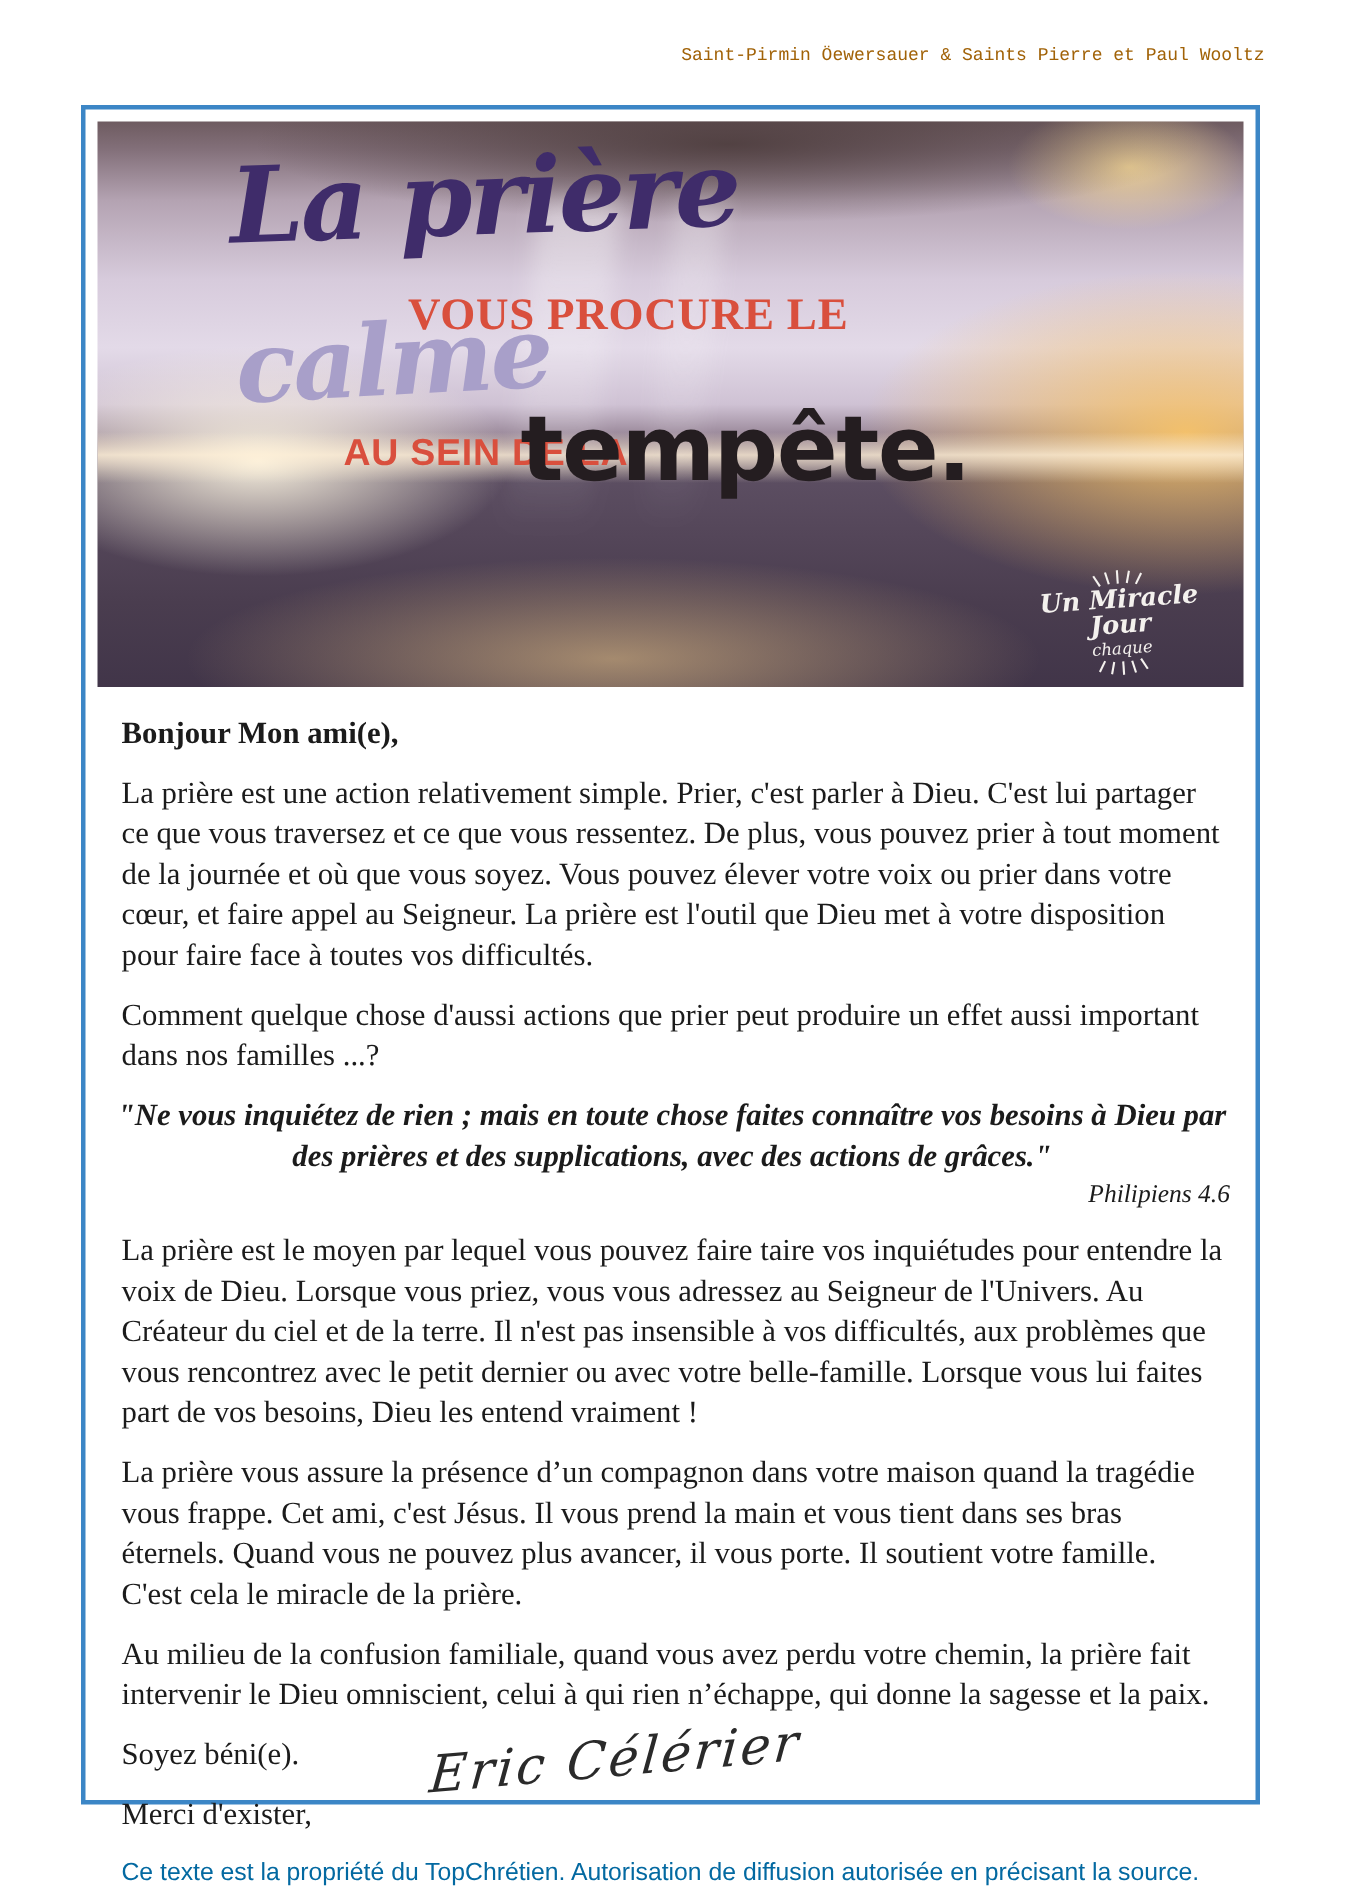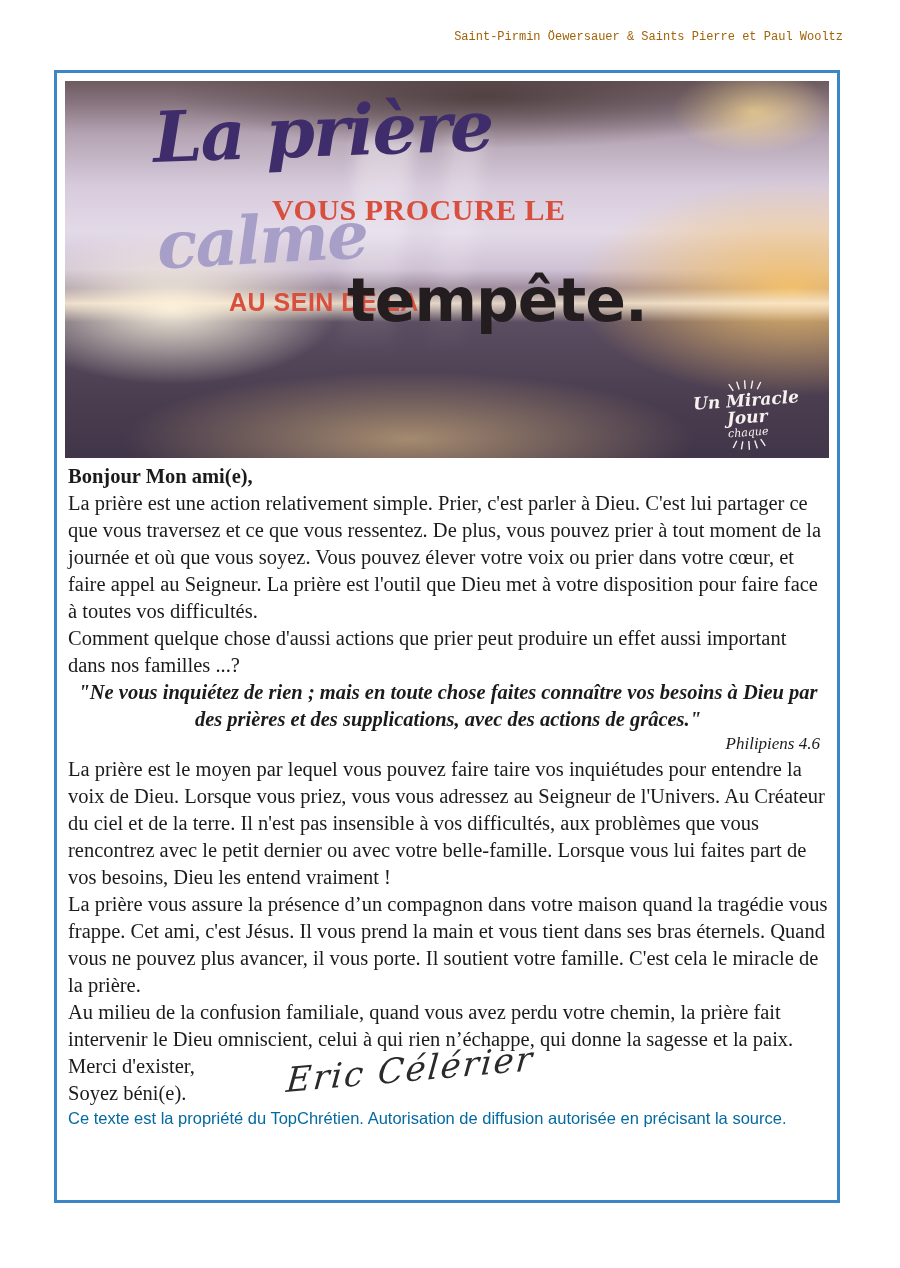--- a/index.html
+++ b/index.html
@@ -61,21 +61,21 @@
     letter-spacing:-1px;margin-top:19px; }
   .hero-logo { position:absolute; right:16px; bottom:8px; width:132px;
     text-align:center; color:#f4f1ee; transform:rotate(-4deg); }
   .hero-logo svg { display:block; margin:0 auto; }
   .logo-line1 { font-family:"DejaVu Serif", serif; font-style:italic;
     font-weight:bold; font-size:17px; line-height:1; }
   .logo-line2 { font-family:"DejaVu Serif", serif; font-style:italic;
     font-size:11px; line-height:1; margin-top:1px; }
   
   .content { padding:5px 9px 0 11px; font-size:20.5px; line-height:1.32; }
-  .content p { margin:0; }
+  .content p { margin:13px; }
   .greeting { font-weight:bold; }
   .quote { font-weight:bold; font-style:italic; text-align:center; padding:0 2px; }
   .quote-ref { font-style:italic; font-size:17px; text-align:right; padding-right:8px; }
   .closing { position:relative; }
   .signature {
     position:absolute; left:218px; top:-6px;
     font-family:"DejaVu Serif", serif; font-style:italic;
     font-size:34px; color:#2a2a2a;
     transform:rotate(-5deg) skewX(-10deg); letter-spacing:2px;
     white-space:nowrap;
@@ -134,22 +134,22 @@
   <div class="content">
     <p class="greeting">Bonjour Mon ami(e),</p>
     <p>La prière est une action relativement simple. Prier, c'est parler à Dieu. C'est lui partager ce que vous traversez et ce que vous ressentez. De plus, vous pouvez prier à tout moment de la journée et où que vous soyez. Vous pouvez élever votre voix ou prier dans votre cœur, et faire appel au Seigneur. La prière est l'outil que Dieu met à votre disposition pour faire face à toutes vos difficultés.</p>
     <p>Comment quelque chose d'aussi actions que prier peut produire un effet aussi important dans nos familles ...?</p>
     <div class="quote">"Ne vous inquiétez de rien ; mais en toute chose faites connaître vos besoins à Dieu par des prières et des supplications, avec des actions de grâces."</div>
     <div class="quote-ref">Philipiens 4.6</div>
     <p>La prière est le moyen par lequel vous pouvez faire taire vos inquiétudes pour entendre la voix de Dieu. Lorsque vous priez, vous vous adressez au Seigneur de l'Univers. Au Créateur du ciel et de la terre. Il n'est pas insensible à vos difficultés, aux problèmes que vous rencontrez avec le petit dernier ou avec votre belle-famille. Lorsque vous lui faites part de vos besoins, Dieu les entend vraiment !</p>
     <p>La prière vous assure la présence d’un compagnon dans votre maison quand la tragédie vous frappe. Cet ami, c'est Jésus. Il vous prend la main et vous tient dans ses bras éternels. Quand vous ne pouvez plus avancer, il vous porte. Il soutient votre famille. C'est cela le miracle de la prière.</p>
     <p>Au milieu de la confusion familiale, quand vous avez perdu votre chemin, la prière fait intervenir le Dieu omniscient, celui à qui rien n’échappe, qui donne la sagesse et la paix.</p>
     <div class="closing">
+      <p>Soyez béni(e).</p>
       <p>Merci d'exister,</p>
-      <p>Soyez béni(e).</p>
       <div class="signature">Eric Célérier</div>
     </div>
     <p class="footer1">Ce texte est la propriété du TopChrétien. Autorisation de diffusion autorisée en précisant la source.</p>
   </div>
 
 </div>
 
 <div class="page-number">25</div>
 
 </body></html>

